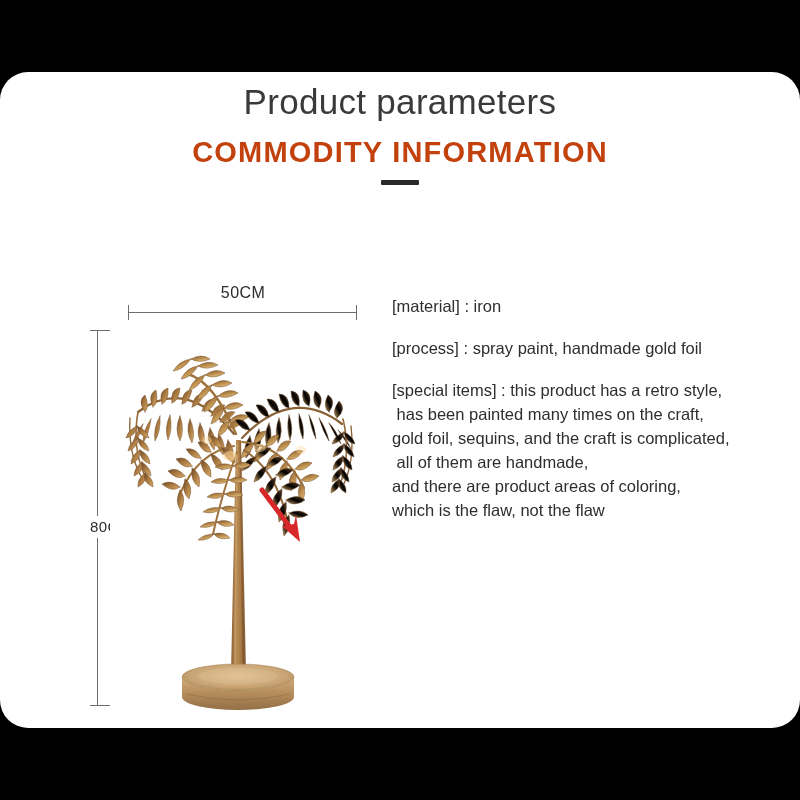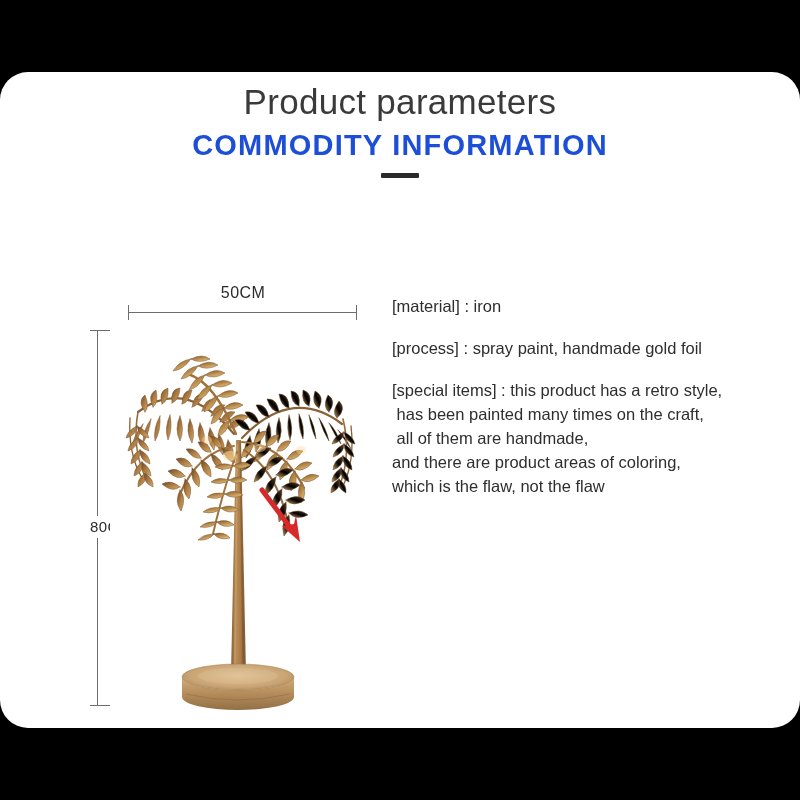--- a/index.html
+++ b/index.html
@@ -51,24 +51,24 @@
     font-size: 35px;
     font-weight: 300;
     color: #3a3a3a;
     letter-spacing: 0.3px;
     line-height: 44px;
     margin-top: 8px;
   }
   #title-sub {
     font-size: 29px;
     font-weight: 700;
-    color: #1d4ed8;
+    color: #c2410c;
     letter-spacing: 1.2px;
     line-height: 38px;
-    margin-top: 2px;
+    margin-top: 9px;
     text-align: center;
   }
   #title-underline {
     width: 38px;
     height: 5px;
     background: #2a2a2a;
     margin: 9px auto 0 auto;
     border-radius: 1px;
   }
 
@@ -422,20 +422,21 @@
     <div id="specs">
       <div class="spec-block">
         <div class="spec-line">[material] : iron</div>
       </div>
       <div class="spec-block">
         <div class="spec-line">[process] : spray paint, handmade gold foil</div>
       </div>
       <div class="spec-block">
         <div class="spec-line">[special items] : this product has a retro style,</div>
         <div class="spec-line"> has been painted many times on the craft,</div>
+        <div class="spec-line">gold foil, sequins, and the craft is complicated,</div>
         <div class="spec-line"> all of them are handmade,</div>
         <div class="spec-line">and there are product areas of coloring,</div>
         <div class="spec-line">which is the flaw, not the flaw</div>
       </div>
     </div>
 
   </div>
 
   <div class="letterbox" id="bar-bottom"></div>
 </div>

